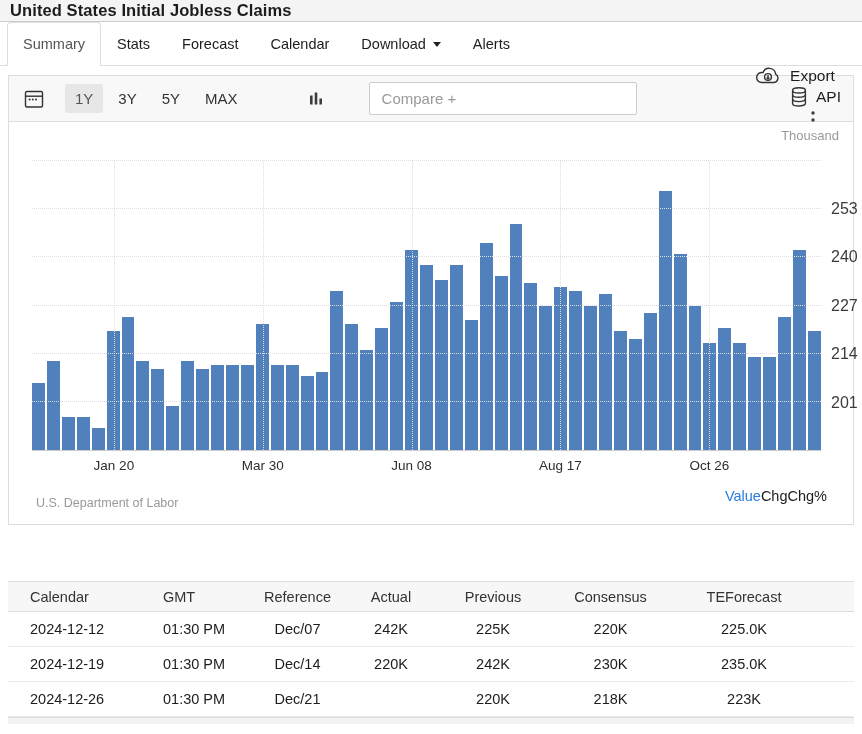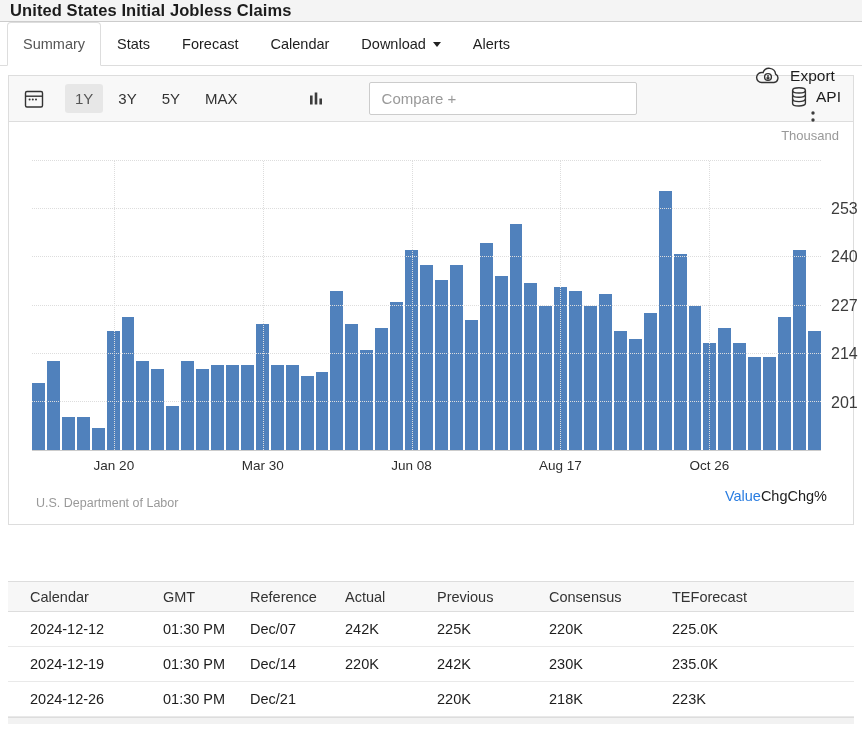--- a/index.html
+++ b/index.html
@@ -65,21 +65,21 @@
   .legend-item { font-size:14.5px; color:#1d1d1d; cursor:pointer; }
   .legend-item.active { color:#2a7de1; }
 
   
   .table-section { margin:56px 8px 0 8px; width:846px; }
   table { width:846px; border-collapse:collapse; table-layout:fixed; }
   thead th { height:30px; background:#f7f7f7; border-top:1px solid #ddd; border-bottom:1px solid #ddd;
              font-weight:normal; font-size:14.5px; color:#333; }
   tbody td { height:35px; border-bottom:1px solid #e9e9e9; font-size:14.5px; color:#1d1d1d; background:#fff; }
   th.al, td.al { text-align:left; }
-  th.ar, td.ar { text-align:left; }
+  th.ar, td.ar { text-align:center; }
   .c1 { padding-left:22px; }
   .c2 { padding-left:8px; }
   .c7 { padding-right:38px; }
   .next-row-peek { height:7px; background:#f2f2f2; border-top:1px solid #ddd; }
 
   svg { display:block; }
 </style>
 </head>
 <body>
 

